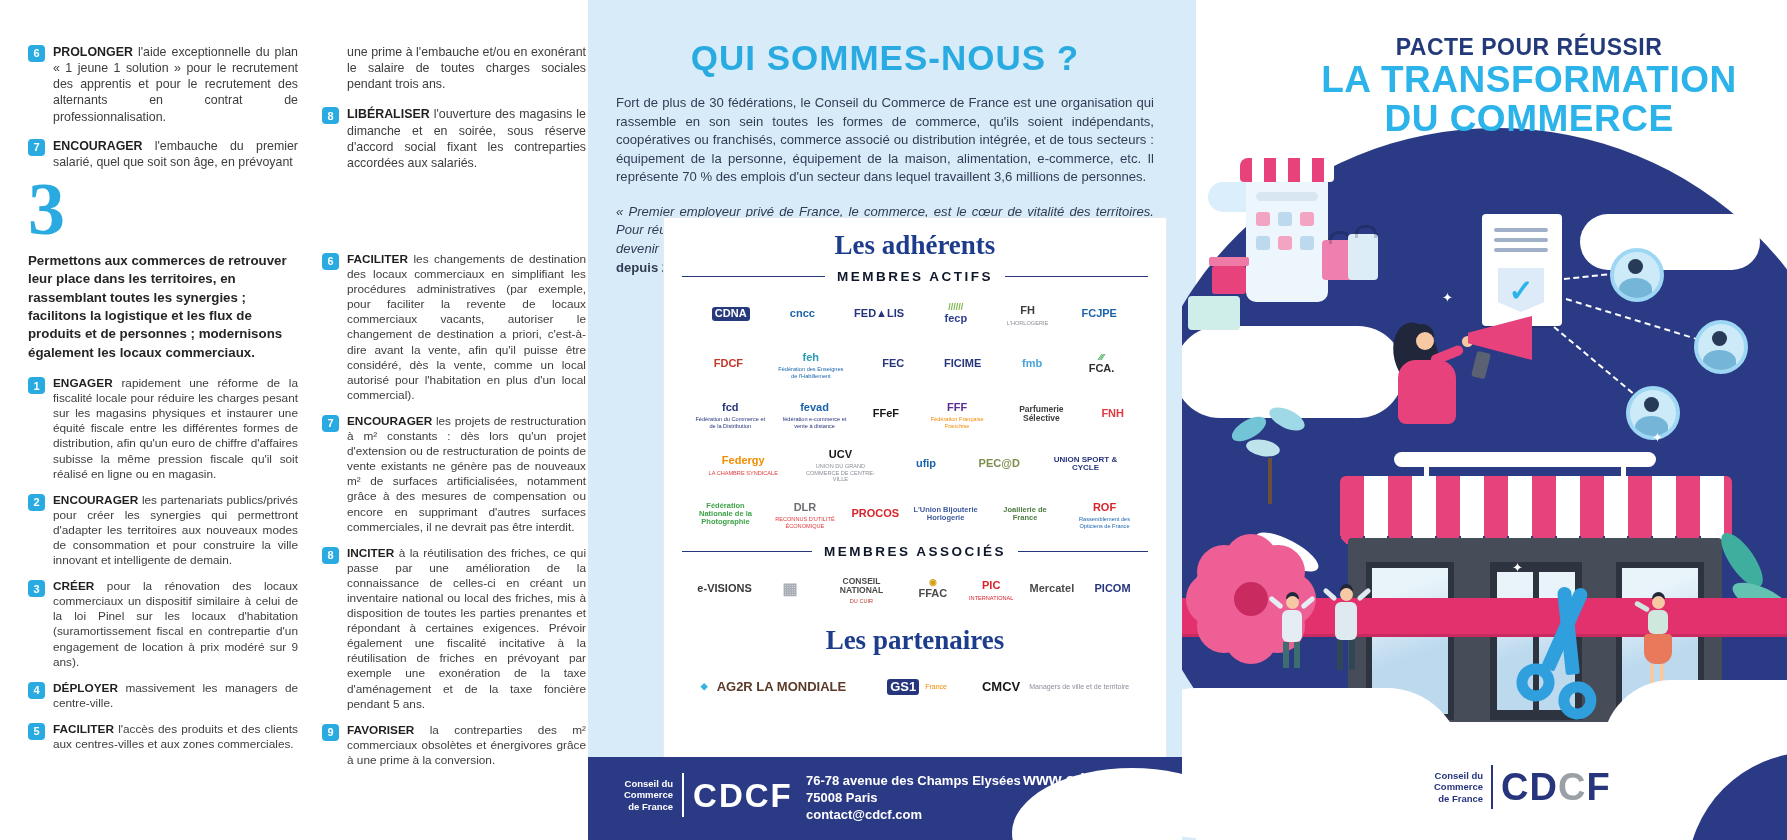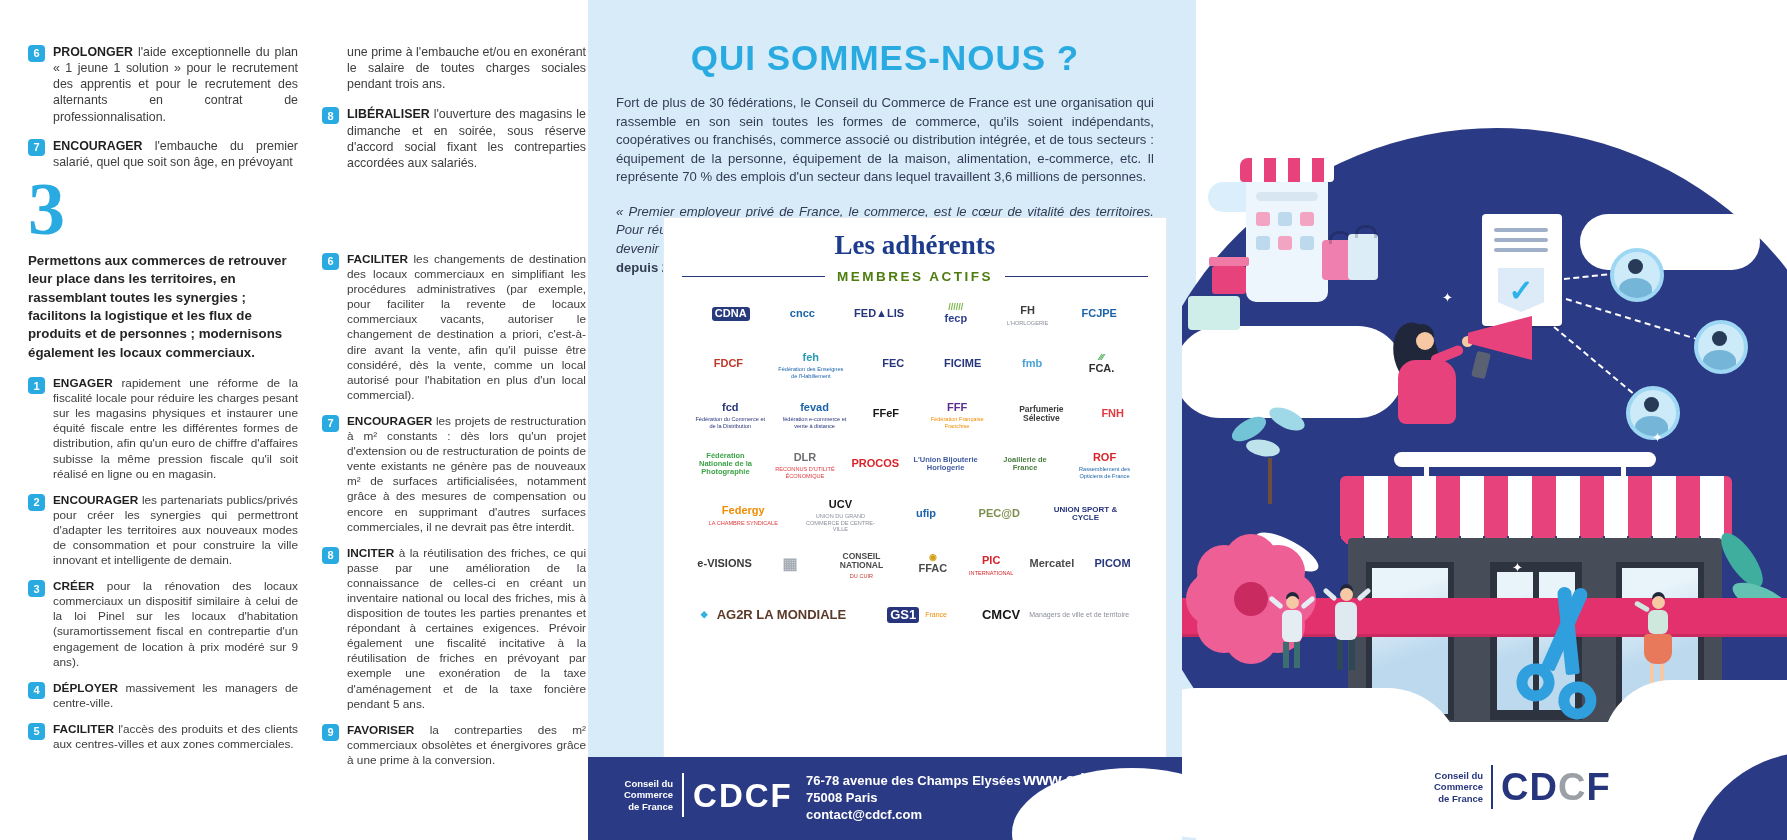--- a/index.html
+++ b/index.html
@@ -25,21 +25,21 @@
   
   .panel-mid{position:absolute;left:588px;top:0;width:594px;height:840px;background:#d7ebf8;}
   .mp-title{margin:38px 0 0;text-align:center;color:#29abe2;font-size:35px;font-weight:bold;letter-spacing:1px;}
   .mp-text{margin:16px 28px 0;font-size:13.1px;line-height:1.42;text-align:justify;color:#333c55;}
   .mp-quote{font-style:italic;}
   .mp-quote b{font-style:normal;}
   .card{position:absolute;left:76px;top:218px;width:502px;height:539px;background:#fff;
         box-shadow:0 0 0 1px #e6ebf3;padding:0 14px;box-sizing:border-box;}
   .serif-title{font-family:"Liberation Serif",serif;font-weight:bold;color:#1e3c8c;font-size:27px;
                text-align:center;margin:12px 0 8px;}
-  .divider{display:flex;align-items:center;gap:12px;margin:6px 4px 8px;color:#4d7c0f;font-size:13.5px;
+  .divider{display:flex;align-items:center;gap:12px;margin:6px 4px 8px;color:#0f172a;font-size:13.5px;
            letter-spacing:2.5px;font-weight:bold;}
   .divider::before,.divider::after{content:"";flex:1;height:1.5px;background:#27357c;}
   .logo-row{display:flex;justify-content:space-evenly;align-items:center;gap:2px;margin:4px 6px;min-height:46px;}
   .chip{display:flex;flex-direction:column;align-items:center;justify-content:center;text-align:center;
         max-width:72px;min-width:46px;}
   .chip-pre{font-size:9px;font-weight:bold;line-height:1;}
   .chip-label{font-weight:bold;font-size:11px;line-height:1.05;padding:1px 3px;border-radius:3px;}
   .chip-sub{font-size:5.6px;color:#8a8f99;line-height:1.15;margin-top:2px;}
   .partners .chip{flex-direction:row;gap:6px;max-width:none;}
   .partners .chip-label{font-size:13px;}
@@ -345,20 +345,52 @@
           <div class="chip">
             <span class="chip-pre"></span>
             <span class="chip-label" style="color: rgb(224, 58, 62);">FNH</span>
             <span class="chip-sub"></span>
           </div>
         </div>
       <div class="logo-row">
 
           <div class="chip">
             <span class="chip-pre"></span>
+            <span class="chip-label" style="color: rgb(242, 140, 0);">Federgy</span>
+            <span class="chip-sub" style="color: rgb(224, 58, 62);">LA CHAMBRE SYNDICALE</span>
+          </div>
+
+          <div class="chip">
+            <span class="chip-pre"></span>
+            <span class="chip-label" style="color: rgb(22, 22, 22);">UCV</span>
+            <span class="chip-sub">UNION DU GRAND COMMERCE DE CENTRE-VILLE</span>
+          </div>
+
+          <div class="chip">
+            <span class="chip-pre"></span>
+            <span class="chip-label" style="color: rgb(27, 100, 171);">ufip</span>
+            <span class="chip-sub"></span>
+          </div>
+
+          <div class="chip">
+            <span class="chip-pre"></span>
+            <span class="chip-label" style="color: rgb(124, 141, 76);">PEC@D</span>
+            <span class="chip-sub"></span>
+          </div>
+
+          <div class="chip">
+            <span class="chip-pre"></span>
+            <span class="chip-label" style="color: rgb(39, 53, 124); font-size: 8px;">UNION SPORT &amp; CYCLE</span>
+            <span class="chip-sub"></span>
+          </div>
+        </div>
+      <div class="logo-row">
+
+          <div class="chip">
+            <span class="chip-pre"></span>
             <span class="chip-label" style="color: rgb(61, 163, 72); font-size: 7.5px;">Fédération Nationale de la Photographie</span>
             <span class="chip-sub"></span>
           </div>
 
           <div class="chip">
             <span class="chip-pre"></span>
             <span class="chip-label" style="color: rgb(109, 110, 113);">DLR</span>
             <span class="chip-sub" style="color: rgb(224, 58, 62);">RECONNUS D'UTILITÉ ÉCONOMIQUE</span>
           </div>
 
@@ -379,53 +411,24 @@
             <span class="chip-label" style="color: rgb(74, 124, 63); font-size: 7.5px;">Joaillerie de France</span>
             <span class="chip-sub"></span>
           </div>
 
           <div class="chip">
             <span class="chip-pre"></span>
             <span class="chip-label" style="color: rgb(217, 35, 42);">ROF</span>
             <span class="chip-sub" style="color: rgb(27, 100, 171);">Rassemblement des Opticiens de France</span>
           </div>
         </div>
-      <div class="logo-row">
-
-          <div class="chip">
-            <span class="chip-pre"></span>
-            <span class="chip-label" style="color: rgb(242, 140, 0);">Federgy</span>
-            <span class="chip-sub" style="color: rgb(224, 58, 62);">LA CHAMBRE SYNDICALE</span>
-          </div>
-
-          <div class="chip">
-            <span class="chip-pre"></span>
-            <span class="chip-label" style="color: rgb(22, 22, 22);">UCV</span>
-            <span class="chip-sub">UNION DU GRAND COMMERCE DE CENTRE-VILLE</span>
-          </div>
-
-          <div class="chip">
-            <span class="chip-pre"></span>
-            <span class="chip-label" style="color: rgb(27, 100, 171);">ufip</span>
-            <span class="chip-sub"></span>
-          </div>
-
-          <div class="chip">
-            <span class="chip-pre"></span>
-            <span class="chip-label" style="color: rgb(124, 141, 76);">PEC@D</span>
-            <span class="chip-sub"></span>
-          </div>
-
-          <div class="chip">
-            <span class="chip-pre"></span>
-            <span class="chip-label" style="color: rgb(39, 53, 124); font-size: 8px;">UNION SPORT &amp; CYCLE</span>
-            <span class="chip-sub"></span>
-          </div>
-        </div>
-
+
+      <div class="divider">
+          <span>MEMBRES ASSOCIÉS</span>
+        </div>
       <div class="logo-row">
 
           <div class="chip">
             <span class="chip-pre"></span>
             <span class="chip-label" style="color: rgb(58, 58, 58);">e-VISIONS</span>
             <span class="chip-sub"></span>
           </div>
 
           <div class="chip">
             <span class="chip-pre"></span>
@@ -457,20 +460,21 @@
             <span class="chip-sub"></span>
           </div>
 
           <div class="chip">
             <span class="chip-pre"></span>
             <span class="chip-label" style="color: rgb(39, 53, 124);">PICOM</span>
             <span class="chip-sub"></span>
           </div>
         </div>
 
+      <h2 class="serif-title">Les partenaires</h2>
       <div class="logo-row partners">
 
           <div class="chip">
             <span class="chip-pre" style="color: rgb(53, 179, 224);">◆</span>
             <span class="chip-label" style="color: rgb(91, 58, 41);">AG2R LA MONDIALE</span>
             <span class="chip-sub"></span>
           </div>
 
           <div class="chip">
             <span class="chip-pre"></span>
@@ -515,20 +519,25 @@
   </section>
 
   <section class="panel-right">
     <div class="edge-strip"></div>
     <div class="blob"></div>
 
     <div class="cloud blue" style="left:26px;top:182px;width:96px;height:30px;"></div>
     <div class="cloud" style="left:-8px;top:326px;width:230px;height:92px;"></div>
     <div class="cloud" style="left:398px;top:214px;width:180px;height:56px;"></div>
 
+    <div class="rp-title">
+      <div class="rp-kicker">PACTE POUR RÉUSSIR</div>
+      <div class="rp-line">LA TRANSFORMATION</div>
+      <div class="rp-line">DU COMMERCE</div>
+    </div>
 
     <div class="ill phone">
       <div class="phone-awning"></div>
       <div class="phone-search"></div>
       <div class="pgrid" style="top:42px;background:#f3a4c3;"></div>
       <div class="pgrid" style="top:42px;left:32px;background:#bcd9ee;"></div>
       <div class="pgrid" style="top:42px;left:54px;background:#f3a4c3;"></div>
       <div class="pgrid" style="top:66px;background:#bcd9ee;"></div>
       <div class="pgrid" style="top:66px;left:32px;background:#f3a4c3;"></div>
       <div class="pgrid" style="top:66px;left:54px;background:#bcd9ee;"></div>

